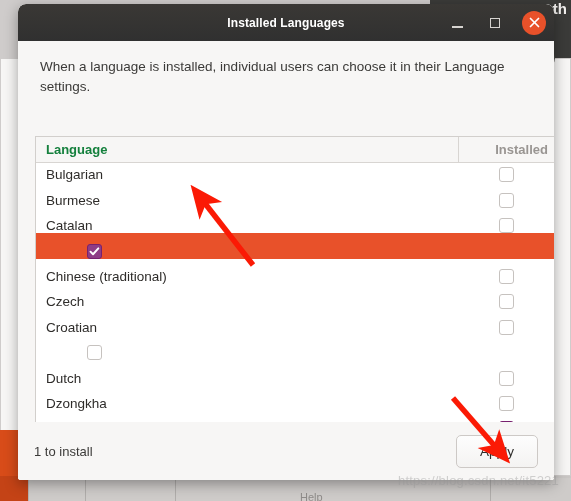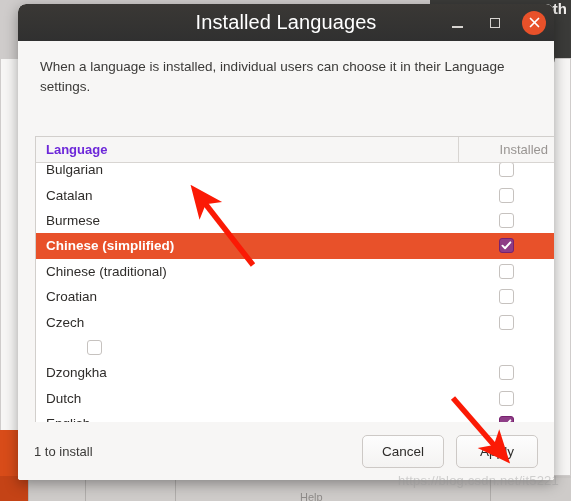--- a/index.html
+++ b/index.html
@@ -141,22 +141,22 @@
     height: 37px;
     background: #37352f;
     background: linear-gradient(#3a3835, #303030);
     border-radius: 8px 8px 0 0;
     display: flex;
     align-items: center;
     justify-content: center;
   }
   .title-text {
     color: #ffffff;
-    font-size: 20px;
-    font-weight: normal;
+    font-size: 12px;
+    font-weight: bold;
     letter-spacing: 0.1px;
   }
   .win-controls {
     position: absolute;
     right: 8px;
     top: 0;
     height: 37px;
     display: flex;
     align-items: center;
     gap: 16px;
@@ -225,46 +225,46 @@
     height: 25px;
     background: #f7f6f5;
     border-bottom: 1px solid #d8d5d2;
     align-items: center;
   }
   .col-language {
     flex: 1;
     padding-left: 10px;
     font-size: 13px;
     font-weight: bold;
-    color: #6d28d9;
+    color: #15803d;
   }
   .col-installed {
     width: 96px;
     padding-right: 6px;
     text-align: right;
     font-size: 13px;
-    font-weight: normal;
+    font-weight: bold;
     color: #999592;
     border-left: 1px solid #d8d5d2;
     height: 25px;
     line-height: 25px;
     box-sizing: border-box;
   }
   .list-scroll {
     position: relative;
     height: 322px;
     overflow: hidden;
   }
   .list-inner {
     position: relative;
     margin-top: -6px;
   }
   .row {
     display: flex;
-    align-items: center;
+    align-items: flex-end;
     height: 25.4px;
     padding-left: 10px;
     font-size: 13.5px;
     color: #2e2c2a;
     cursor: pointer;
   }
   .row.selected {
     background: #e8512a;
     color: #ffffff;
     font-weight: bold;
@@ -401,72 +401,71 @@
         </div>
         <div class="list-scroll">
           <div class="list-inner" id="rows-container">
               <div class="row">
                 <div class="row-label">Bulgarian</div>
                 <div class="row-check-cell">
                   <div class="cb"></div>
                 </div>
               </div>
               <div class="row">
+                <div class="row-label">Burmese</div>
+                <div class="row-check-cell">
+                  <div class="cb"></div>
+                </div>
+              </div>
+              <div class="row">
                 <div class="row-label">Catalan</div>
                 <div class="row-check-cell">
                   <div class="cb"></div>
                 </div>
               </div>
-              <div class="row">
-                <div class="row-label">Burmese</div>
-                <div class="row-check-cell">
-                  <div class="cb"></div>
-                </div>
-              </div>
               <div class="row selected">
-                <div class="row-label">Chinese (simplified)</div>
                 <div class="row-check-cell">
                   <div class="cb checked">
                     <svg width="11" height="11" viewBox="0 0 12 12">
                       <path d="M1.6,6.2 L4.4,9.0 L10.2,2.6" fill="none" stroke="#ffffff" stroke-width="2.1" stroke-linecap="round" stroke-linejoin="round"></path>
                     </svg>
                   </div>
                 </div>
               </div>
               <div class="row">
                 <div class="row-label">Chinese (traditional)</div>
                 <div class="row-check-cell">
                   <div class="cb"></div>
                 </div>
               </div>
               <div class="row">
+                <div class="row-label">Czech</div>
+                <div class="row-check-cell">
+                  <div class="cb"></div>
+                </div>
+              </div>
+              <div class="row">
                 <div class="row-label">Croatian</div>
                 <div class="row-check-cell">
                   <div class="cb"></div>
                 </div>
               </div>
               <div class="row">
-                <div class="row-label">Czech</div>
-                <div class="row-check-cell">
-                  <div class="cb"></div>
-                </div>
-              </div>
-              <div class="row">
+                <div class="row-check-cell">
+                  <div class="cb"></div>
+                </div>
+              </div>
+              <div class="row">
+                <div class="row-label">Dutch</div>
                 <div class="row-check-cell">
                   <div class="cb"></div>
                 </div>
               </div>
               <div class="row">
                 <div class="row-label">Dzongkha</div>
-                <div class="row-check-cell">
-                  <div class="cb"></div>
-                </div>
-              </div>
-              <div class="row">
-                <div class="row-label">Dutch</div>
                 <div class="row-check-cell">
                   <div class="cb"></div>
                 </div>
               </div>
               <div class="row">
                 <div class="row-label">English</div>
                 <div class="row-check-cell">
                   <div class="cb checked">
                     <svg width="11" height="11" viewBox="0 0 12 12">
                       <path d="M1.6,6.2 L4.4,9.0 L10.2,2.6" fill="none" stroke="#ffffff" stroke-width="2.1" stroke-linecap="round" stroke-linejoin="round"></path>
@@ -485,21 +484,20 @@
                 <div class="row-check-cell">
                   <div class="cb"></div>
                 </div>
               </div>
             </div>
         </div>
       </div>
 
       <div class="footer">
         <div class="status-text">1 to install</div>
-        <button class="btn">Cancel</button>
         <button class="btn">Apply</button>
       </div>
 
     </div>
   </div>
 
   <svg class="arrow-layer" viewBox="0 0 571 501">
     <defs>
       <marker id="ah" markerWidth="6" markerHeight="6" refX="3.2" refY="3" orient="auto">
         <path d="M6,3 L0,5.6 L1.5,3 L0,0.4 Z" fill="#fb1a05"></path>

